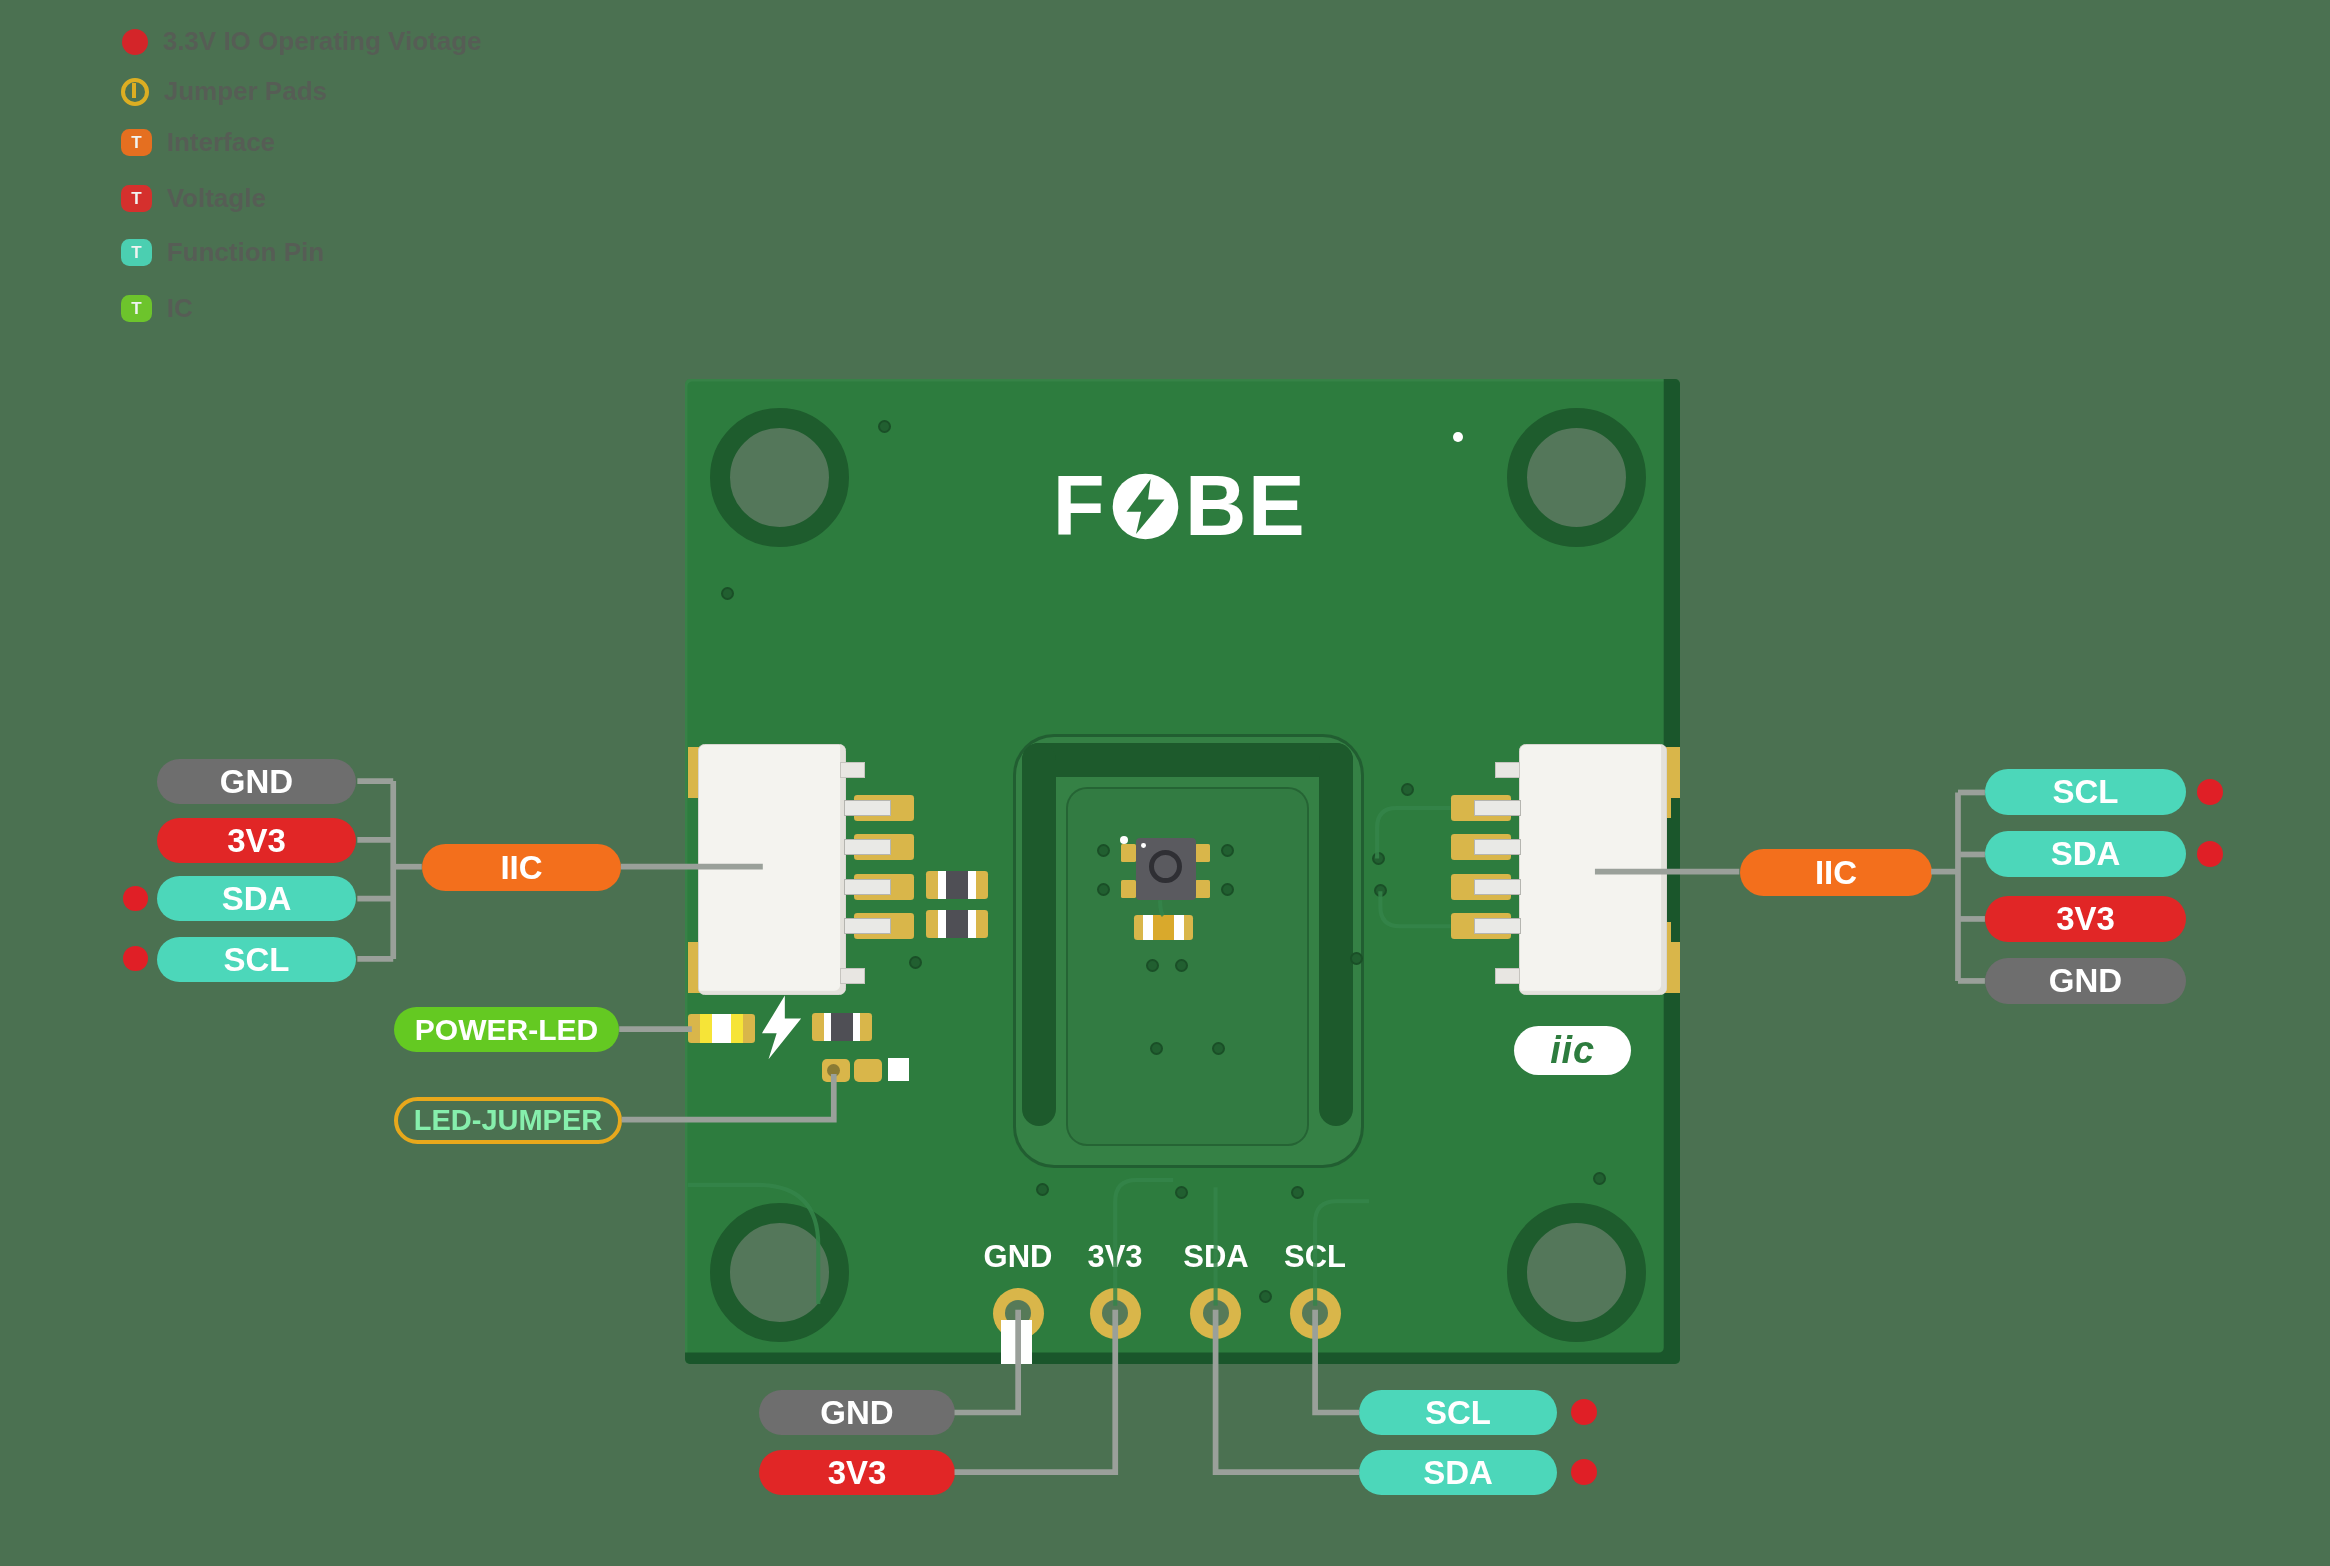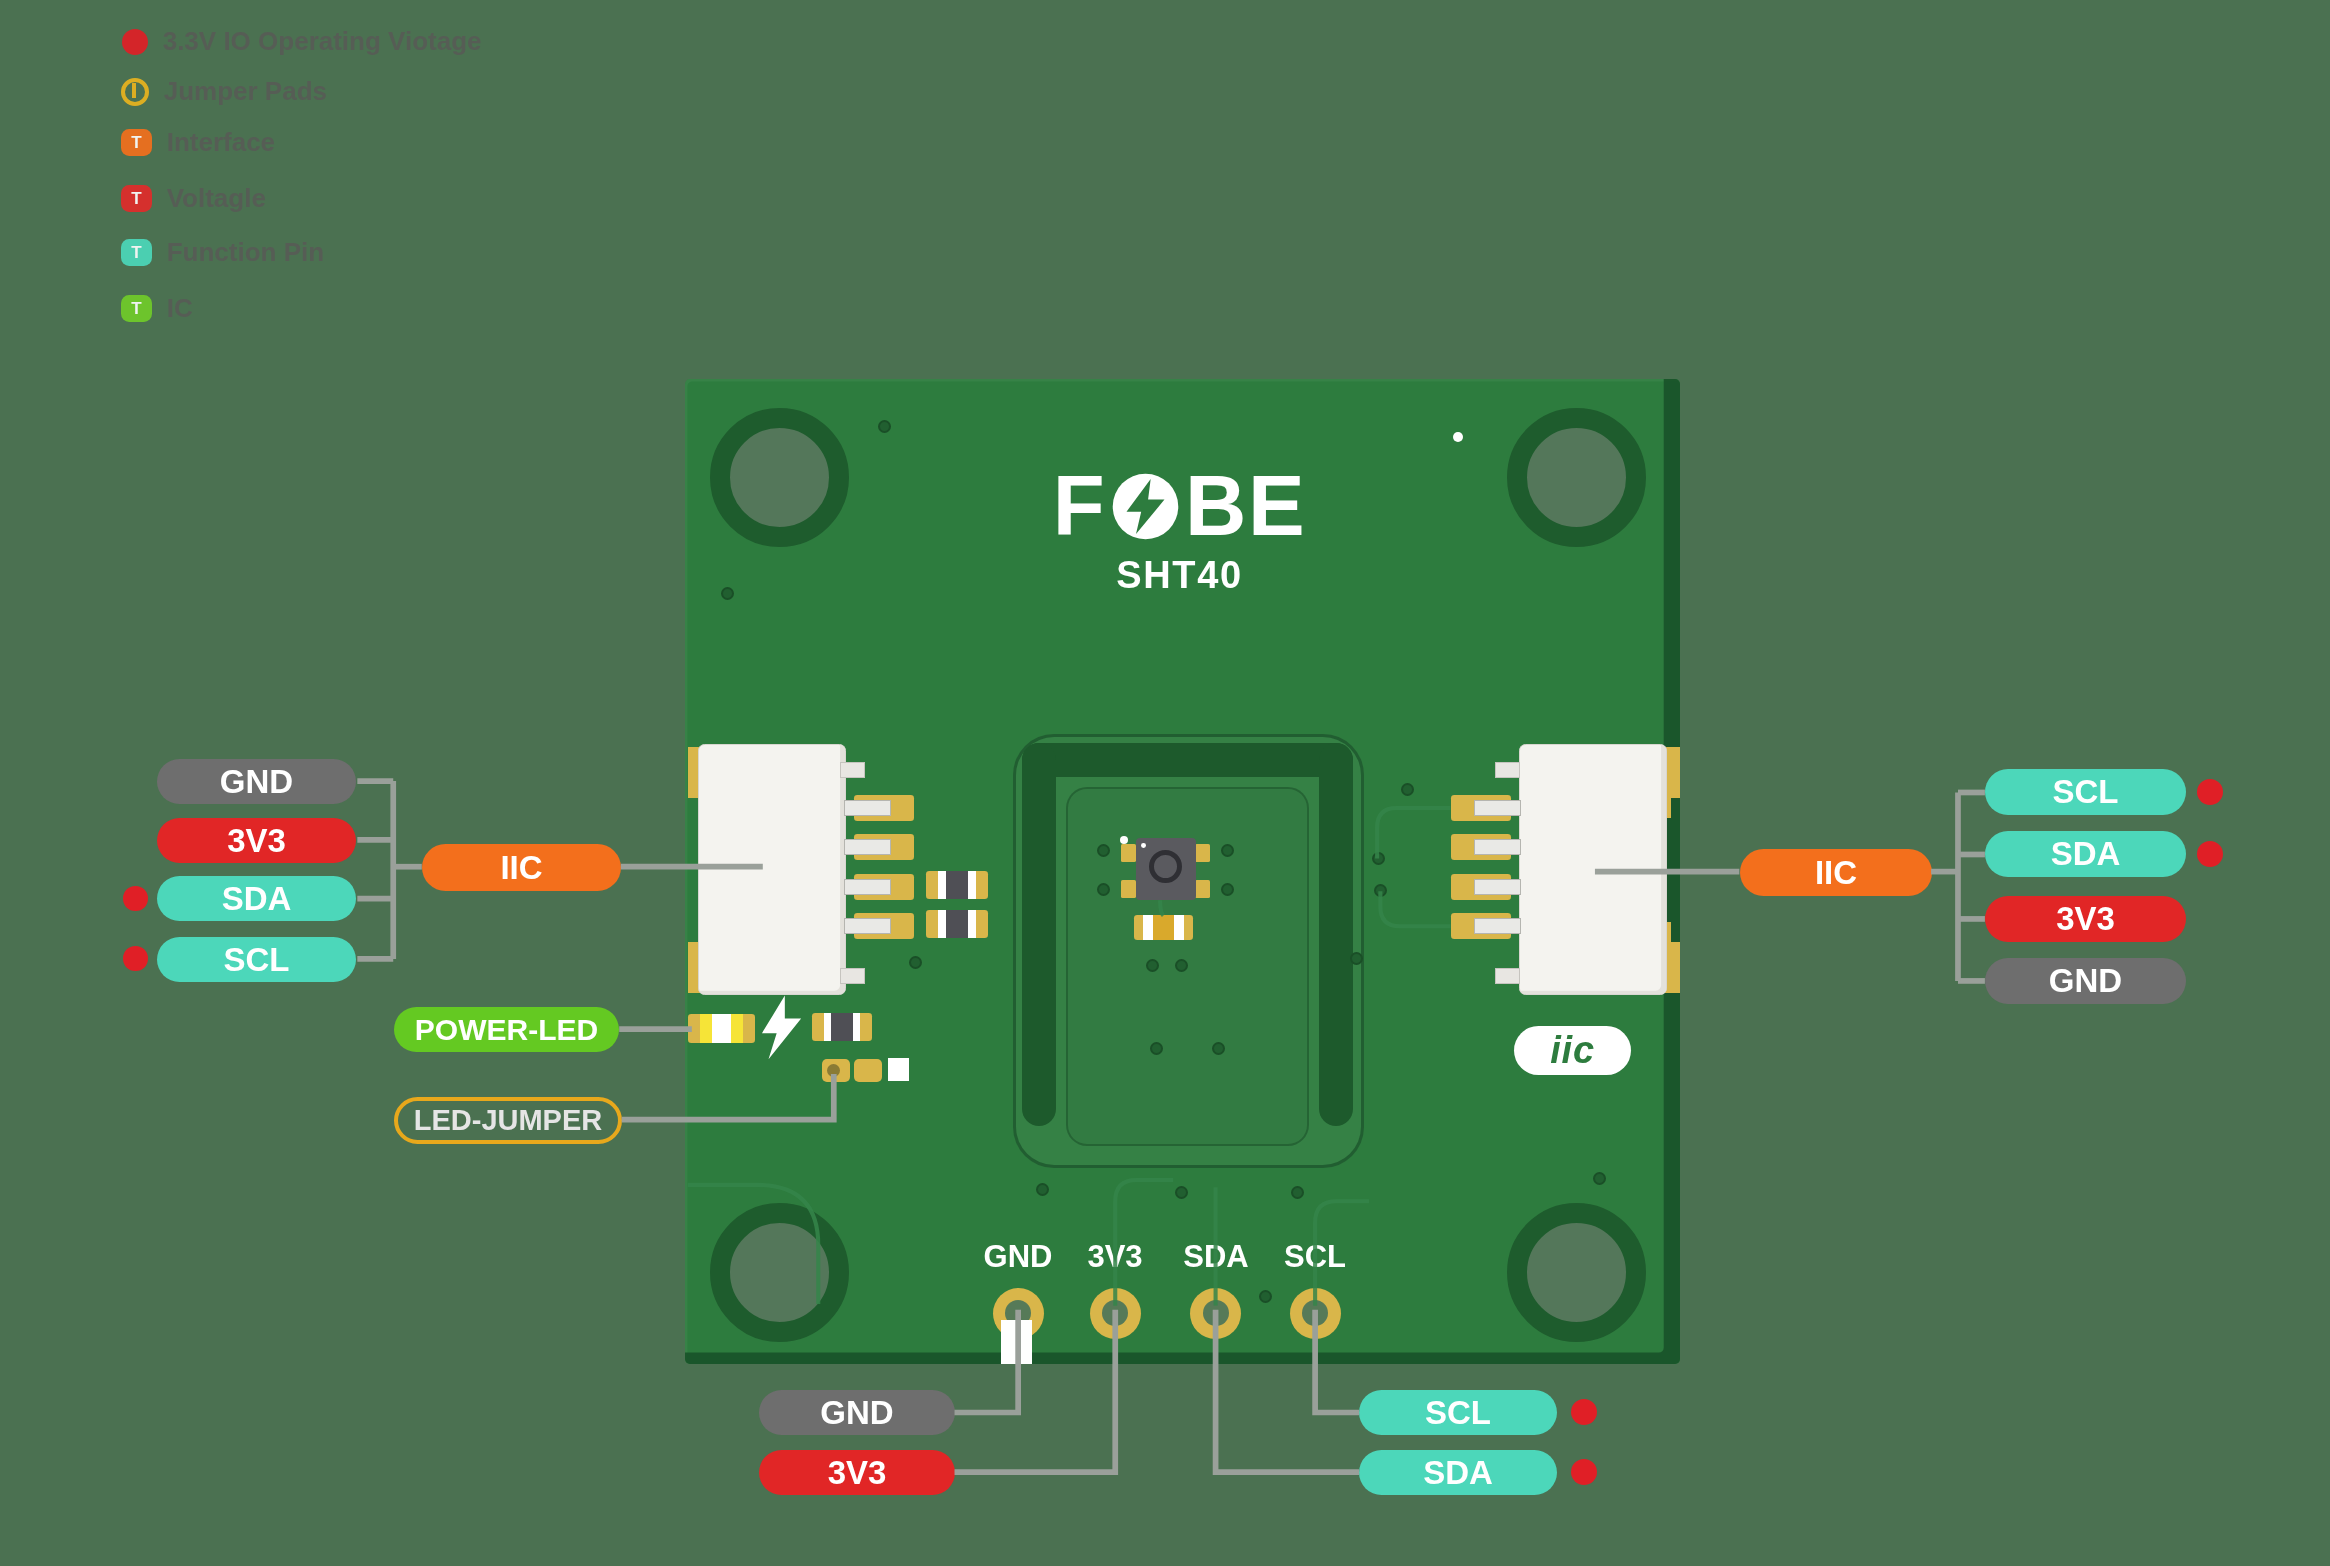--- a/index.html
+++ b/index.html
@@ -47,21 +47,21 @@
   .cap{background:linear-gradient(90deg,#d9b64a 0 15%,#fff 15% 32%,#d9a92c 32% 68%,#fff 68% 85%,#d9b64a 85% 100%);border-radius:3.3px;}
   
   #chip{left:1136px;top:838px;width:60px;height:62px;background:#5a5a5f;border-radius:4.1px;}
   #chip-ring{left:1149px;top:850px;width:33px;height:33px;border-radius:50%;border:5.7px solid #2f2f34;box-sizing:border-box;}
   .chip-pad{position:absolute;width:14.7px;height:18px;background:#d9b64a;border-radius:1.6px;}
   
   .pill{position:absolute;border-radius:815px;display:flex;align-items:center;justify-content:center;
         color:#fff;font-weight:bold;font-size:33px;}
   .c-gray{background:#6e6e6e;} .c-red{background:#e12626;} .c-teal{background:#4cd7ba;}
   .c-orange{background:#f36f1c;} .c-green{background:#64c922;}
-  .pill-outline{background:transparent;border:4.9px solid #e8a81c;color:#e5e5e5;box-sizing:border-box;font-size:29px;}
+  .pill-outline{background:transparent;border:4.9px solid #e8a81c;color:#86efac;box-sizing:border-box;font-size:29px;}
   .rdot{position:absolute;border-radius:50%;background:#e01f26;}
   .silk{position:absolute;color:#fff;font-weight:bold;font-size:31px;width:98px;text-align:center;}
   #iic-oval{left:1514px;top:1026px;width:117px;height:49px;background:#fff;border-radius:815px;
             display:flex;align-items:center;justify-content:center;}
   #iic-oval span{color:#2d7c3e;font-weight:bold;font-style:italic;font-size:38px;letter-spacing:0.8px;}
   svg.layer{position:absolute;left:0;top:0;}
   #white-marker{left:1001px;top:1320px;width:31px;height:44px;background:#fff;}
 </style>
 </head>
 <body>
@@ -120,21 +120,20 @@
 
 <div class="abs" id="logo">
   <div id="logo-line1">
     <span class="logo-letter">F</span>
     <svg width="69" height="69" viewBox="0 0 80 80">
       <circle cx="40" cy="40" r="38" fill="#ffffff"></circle>
       <polygon points="46,8 18,46 35,46 29,72 62,32 43,32" fill="#2d7c3e"></polygon>
     </svg>
     <span class="logo-letter">BE</span>
   </div>
-  <div id="logo-line3">SHT40</div>
 </div>
 
 <div class="abs gold" style="left:688px;top:747px;width:21px;height:51px;"></div>
 <div class="abs gold" style="left:688px;top:942px;width:21px;height:51px;"></div>
 <div class="abs pin-pad" style="left:854px;top:795px;"></div>
 <div class="abs pin-pad" style="left:854px;top:834px;"></div>
 <div class="abs pin-pad" style="left:854px;top:874px;"></div>
 <div class="abs pin-pad" style="left:854px;top:913px;"></div>
 <div class="abs conn-body" style="left:698px;top:744px;width:148px;height:251px;"></div>
 <div class="lug" style="left:840px;top:762px;"></div>

